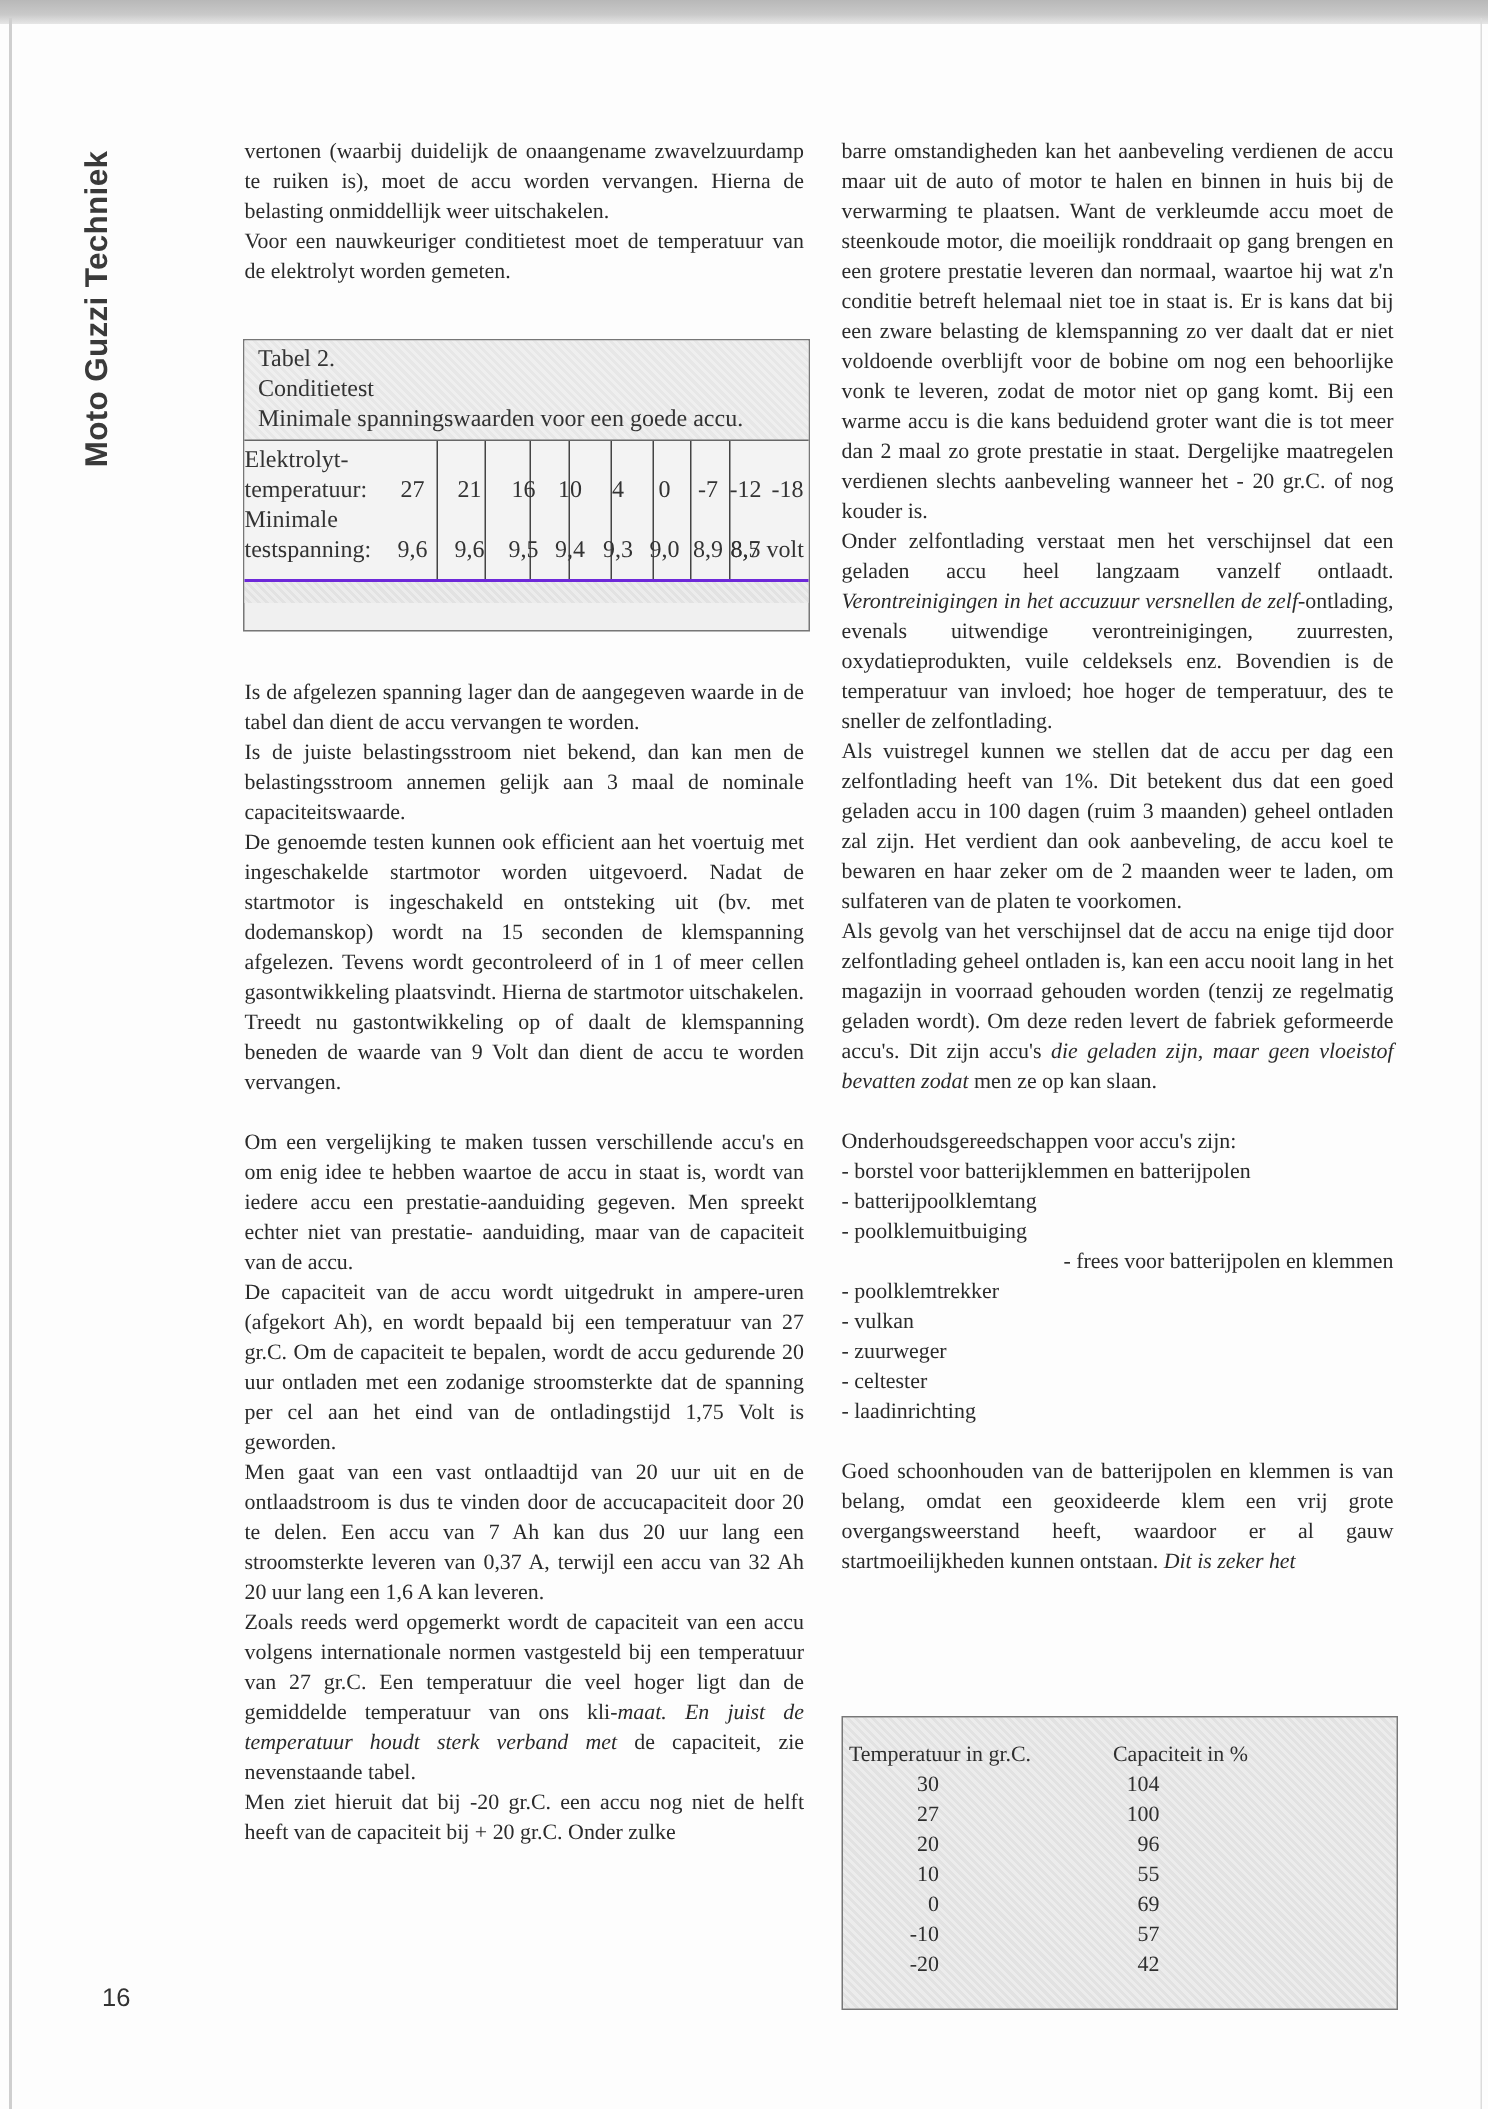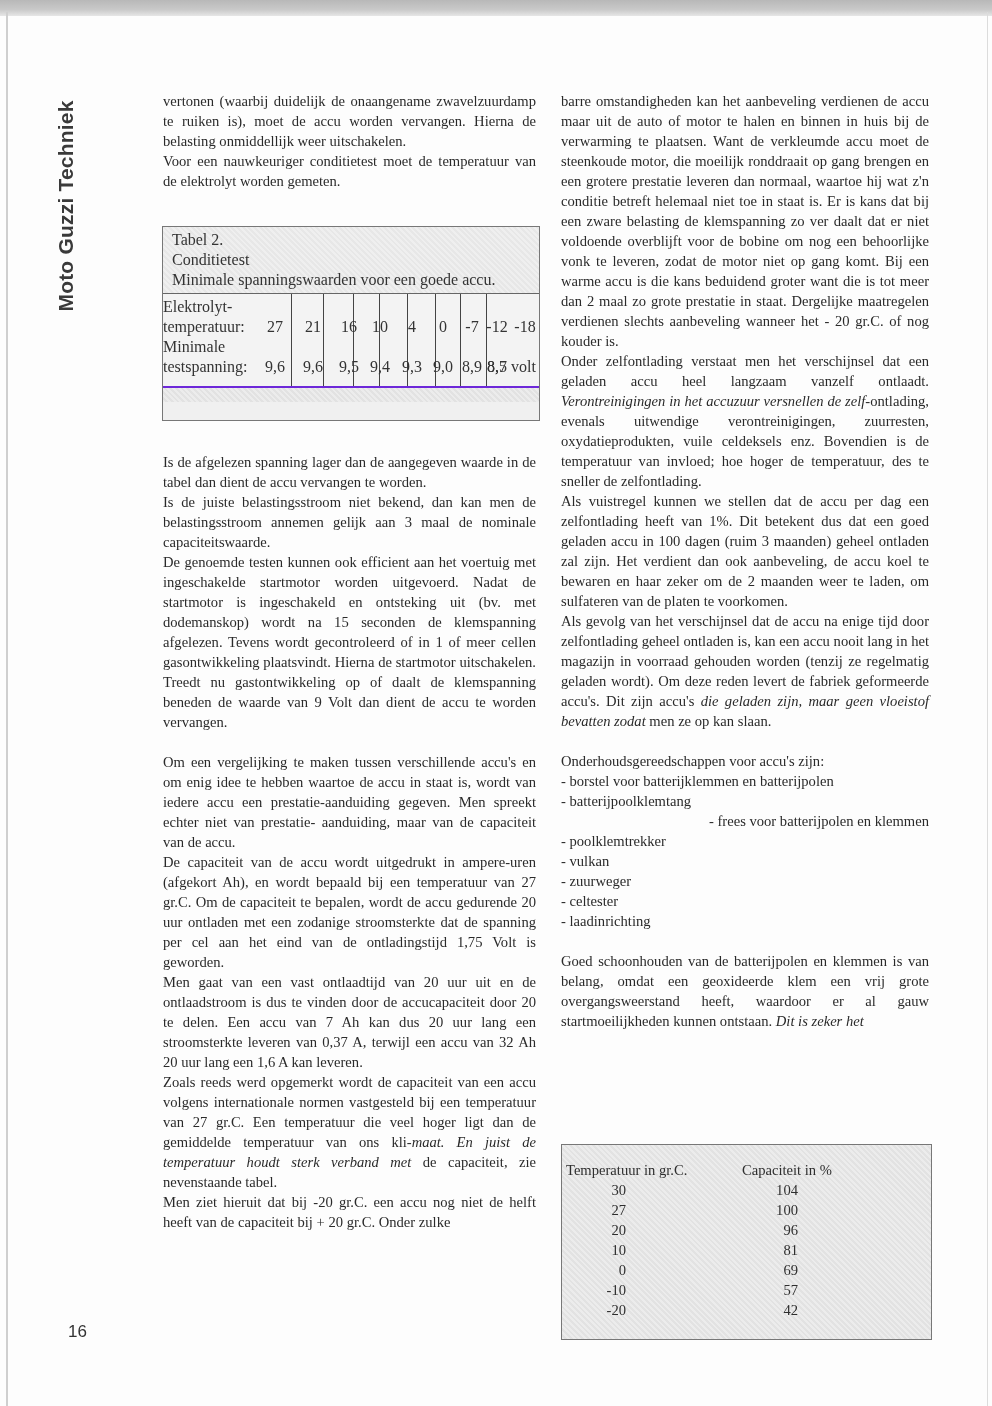--- a/index.html
+++ b/index.html
@@ -74,21 +74,21 @@
     position: absolute; left: 561px; top: 1144px; width: 369px; height: 194px;
     border: 1px solid #777;
     background: repeating-linear-gradient(45deg, #ececec 0 2px, #e2e2e2 2px 4px);
     font-size: 14.6px; line-height: 20px; color: #2e2e2e;
   }
   .captab .hdr { position: absolute; top: 15px; }
   .captab .h1 { left: 4px; }
   .captab .h2 { left: 180px; }
   .captab .row { position: absolute; left: 0; width: 369px; height: 20px; }
   .captab .t { position: absolute; left: 20px; width: 44px; text-align: right; }
-  .captab .c { position: absolute; left: 196px; width: 40px; text-align: right; }
+  .captab .c { position: absolute; left: 171px; width: 40px; text-align: right; }
 </style>
 </head>
 <body>
 
 <div class="top-band"></div>
 <div class="left-edge"></div>
 <div class="right-edge"></div>
 
 <div class="side-title">
   <span>Moto Guzzi Techniek</span>
@@ -160,20 +160,21 @@
 <div class="col col-right">
   <p>barre omstandigheden kan het aanbeveling verdienen de accu maar uit de auto of motor te halen en binnen in huis bij de verwarming te plaatsen. Want de verkleumde accu moet de steenkoude motor, die moeilijk ronddraait op gang brengen en een grotere prestatie leveren dan normaal, waartoe hij wat z'n conditie betreft helemaal niet toe in staat is. Er is kans dat bij een zware belasting de klemspanning zo ver daalt dat er niet voldoende overblijft voor de bobine om nog een behoorlijke vonk te leveren, zodat de motor niet op gang komt. Bij een warme accu is die kans beduidend groter want die is tot meer dan 2 maal zo grote prestatie in staat. Dergelijke maatregelen verdienen slechts aanbeveling wanneer het - 20 gr.C. of nog kouder is.</p>
   <p><span>Onder zelfontlading verstaat men het verschijnsel dat een geladen accu heel langzaam vanzelf ontlaadt. </span><span class="i">Verontreinigingen in het accuzuur versnellen de zelf</span>-<span>ontlading, evenals uitwendige verontreinigingen, zuurresten, oxydatieprodukten, vuile celdeksels enz. Bovendien is de temperatuur van invloed; hoe hoger de temperatuur, des te sneller de zelfontlading.</span></p>
   <p>Als vuistregel kunnen we stellen dat de accu per dag een zelfontlading heeft van 1%. Dit betekent dus dat een goed geladen accu in 100 dagen (ruim 3 maanden) geheel ontladen zal zijn. Het verdient dan ook aanbeveling, de accu koel te bewaren en haar zeker om de 2 maanden weer te laden, om sulfateren van de platen te voorkomen.</p>
   <p><span>Als gevolg van het verschijnsel dat de accu na enige tijd door zelfontlading geheel ontladen is, kan een accu nooit lang in het magazijn in voorraad gehouden worden (tenzij ze regelmatig geladen wordt). Om deze reden levert de fabriek geformeerde accu's. Dit zijn accu's </span><span class="i">die geladen zijn, maar geen vloeistof bevatten zodat</span><span> men ze op kan slaan.</span></p>
   <div class="spacer-md"></div>
   <p>Onderhoudsgereedschappen voor accu's zijn:</p>
   <div id="tools">
       <div style="text-align: left;">- borstel voor batterijklemmen en batterijpolen</div>
       <div style="text-align: left;">- batterijpoolklemtang</div>
+      <div style="text-align: left;">- poolklemuitbuiging</div>
       <div style="text-align: right;">- frees voor batterijpolen en klemmen</div>
       <div style="text-align: left;">- poolklemtrekker</div>
       <div style="text-align: left;">- vulkan</div>
       <div style="text-align: left;">- zuurweger</div>
       <div style="text-align: left;">- celtester</div>
       <div style="text-align: left;">- laadinrichting</div>
     </div>
   <div class="spacer-md"></div>
   <p><span>Goed schoonhouden van de batterijpolen en klemmen is van belang, omdat een geoxideerde klem een vrij grote overgangsweerstand heeft, waardoor er al gauw startmoeilijkheden kunnen ontstaan. </span><span class="i">Dit is zeker het</span></p>
 </div>
@@ -188,21 +189,21 @@
     <div class="row" style="top: 55px;">
       <div class="t">27</div>
       <div class="c">100</div>
     </div>
     <div class="row" style="top: 75px;">
       <div class="t">20</div>
       <div class="c">96</div>
     </div>
     <div class="row" style="top: 95px;">
       <div class="t">10</div>
-      <div class="c">81</div>
+      <div class="c">55</div>
     </div>
     <div class="row" style="top: 115px;">
       <div class="t">0</div>
       <div class="c">69</div>
     </div>
     <div class="row" style="top: 135px;">
       <div class="t">-10</div>
       <div class="c">57</div>
     </div>
     <div class="row" style="top: 155px;">

